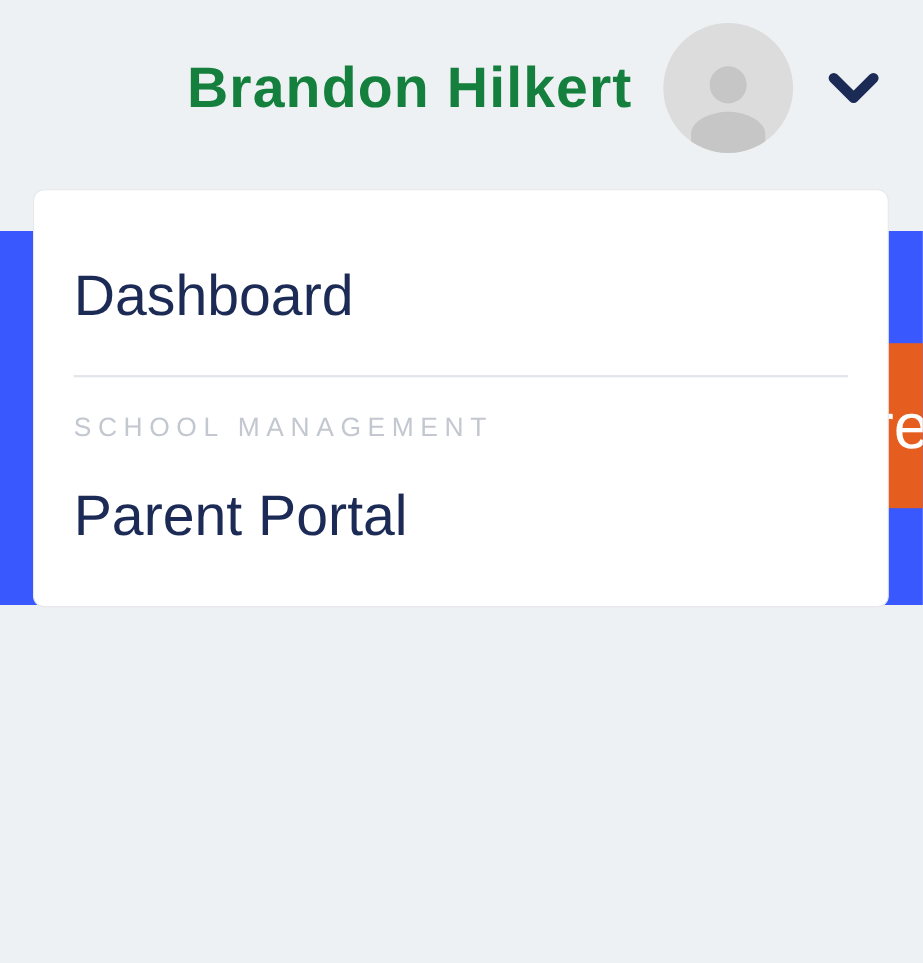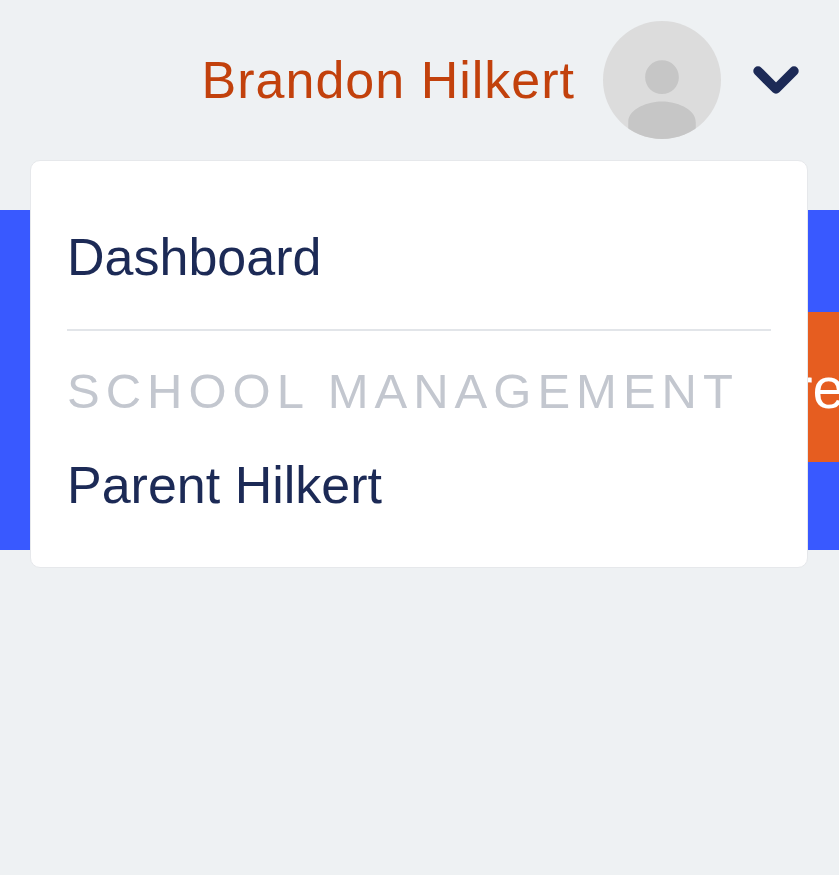--- a/index.html
+++ b/index.html
@@ -10,23 +10,23 @@
     height: 160px;
     display: flex;
     align-items: center;
     justify-content: flex-end;
     padding-right: 36px;
     gap: 28px;
     background: #eef1f3;
   }
   .user-name {
     font-size: 52px;
-    color: #c2410c;
+    color: #15803d;
     letter-spacing: 1px;
-    font-weight: 400;
+    font-weight: 700;
   }
   .avatar {
     width: 118px;
     height: 118px;
     border-radius: 50%;
     background: #dcdcdc;
     display: flex;
     align-items: flex-end;
     justify-content: center;
     overflow: hidden;
@@ -58,21 +58,21 @@
     color: #ffffff;
     font-size: 58px;
     display: flex;
     align-items: center;
     justify-content: center;
     overflow: hidden;
   }
 
   .dropdown {
     position: absolute;
-    top: 160px;
+    top: 172px;
     left: 30px;
     width: 778px;
     background: #ffffff;
     border: 1px solid #e6e8eb;
     border-radius: 10px;
     padding: 44px 36px 30px 36px;
     box-shadow: none;
   }
   .dd-item {
     font-size: 52px;
@@ -80,21 +80,21 @@
     padding: 22px 0;
     cursor: pointer;
     display: inline-block;
   }
   .dd-divider {
     border: none;
     border-top: 2px solid #e2e5e9;
     margin: 20px 0 26px 0;
   }
   .dd-section {
-    font-size: 49px;
+    font-size: 24px;
     letter-spacing: 6px;
     color: #c3c7cf;
     padding: 6px 0 14px 0;
   }
   .highlight-wrap {
     position: relative;
     display: inline-block;
   }
   .highlight-ring {
     position: absolute;
@@ -133,16 +133,16 @@
   <div class="dd-item">
     <span>Dashboard</span>
   </div>
   <hr class="dd-divider">
   <div class="dd-section">SCHOOL MANAGEMENT</div>
 
 
 
   <div>
     <div class="dd-item">
-      <span>Parent Hilkert</span>
+      <span>Parent Portal</span>
     </div>
   </div>
 </div>
 
 </body></html>

